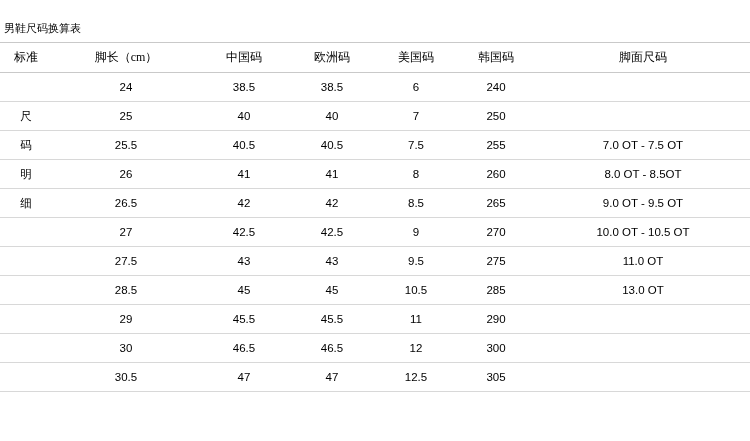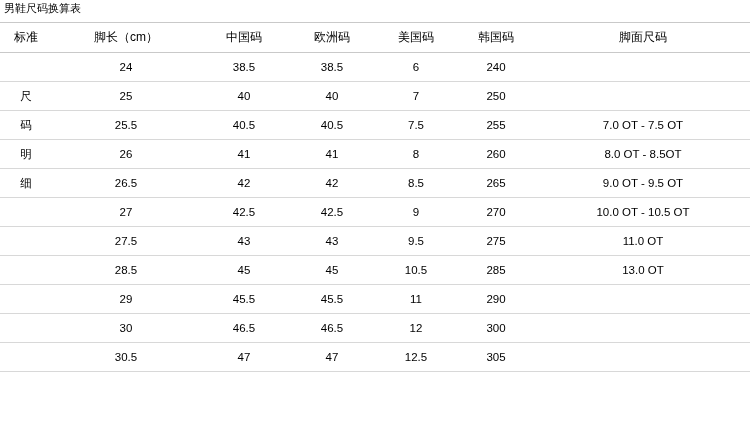--- a/index.html
+++ b/index.html
@@ -12,21 +12,21 @@
     height: 441px;
     overflow: hidden;
     font-family: "Liberation Sans", sans-serif;
     color: #000000;
   }
   .page {
     position: relative;
     width: 750px;
     height: 364px;
     box-sizing: border-box;
-    padding: 0 0 0 0;
+    padding: 20px 0 0 0;
   }
   .doc-title {
     font-size: 11px;
     line-height: 16px;
     padding: 0 0 6px 4px;
     color: #000;
     white-space: nowrap;
   }
   table.size-table {
     border-collapse: collapse;
@@ -50,21 +50,21 @@
   table.size-table thead tr {
     height: 30px;
     margin-left: 40px;
   }
   table.size-table thead th {
     font-size: 12px;
     border-top: 1px solid #c9c9c9;
     border-bottom: 1px solid #c9c9c9;
   }
   .col-label  { width: 52px; }
-  .col-foot   { width: 148px; }
+  .col-foot   { width: 148px; font-family: Liberation Serif, serif; }
   .col-cn     { width: 88px; }
   .col-eu     { width: 88px; }
   .col-us     { width: 80px; }
   .col-kr     { width: 80px; }
   .col-inst   { width: 214px; }
 
   td.label-cell {
     font-size: 12px;
     text-align: center;
     color: #000;

